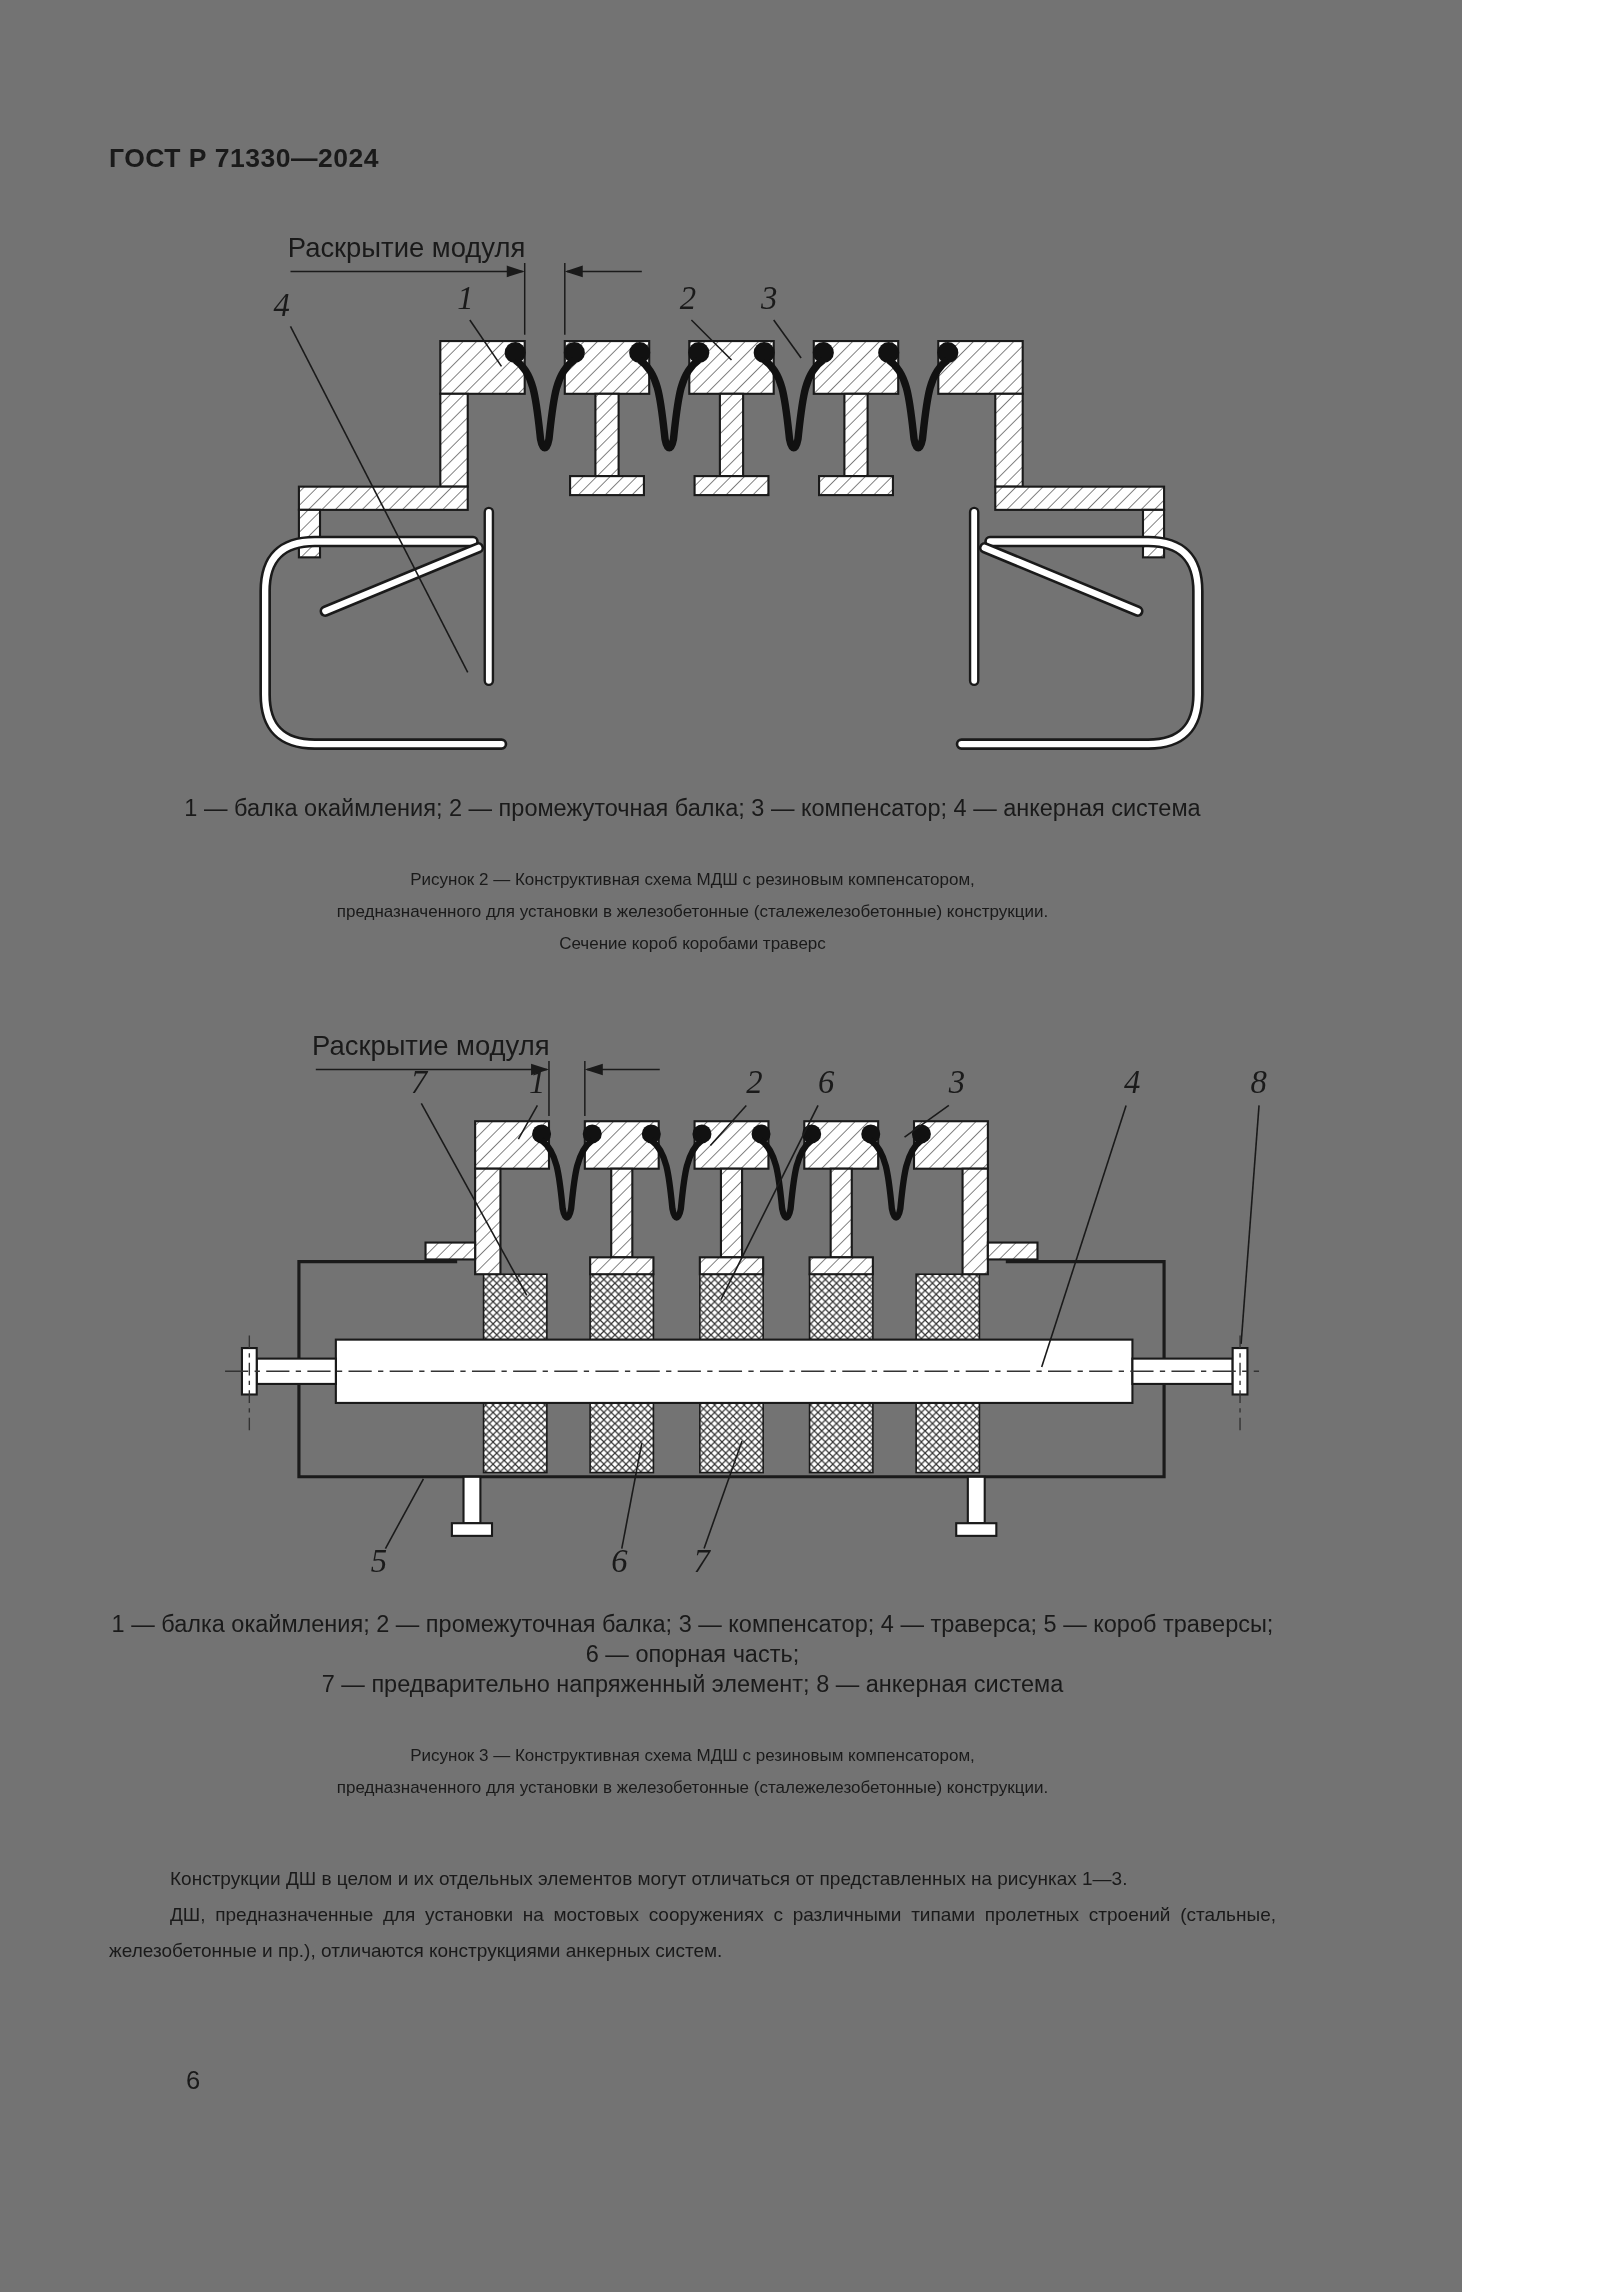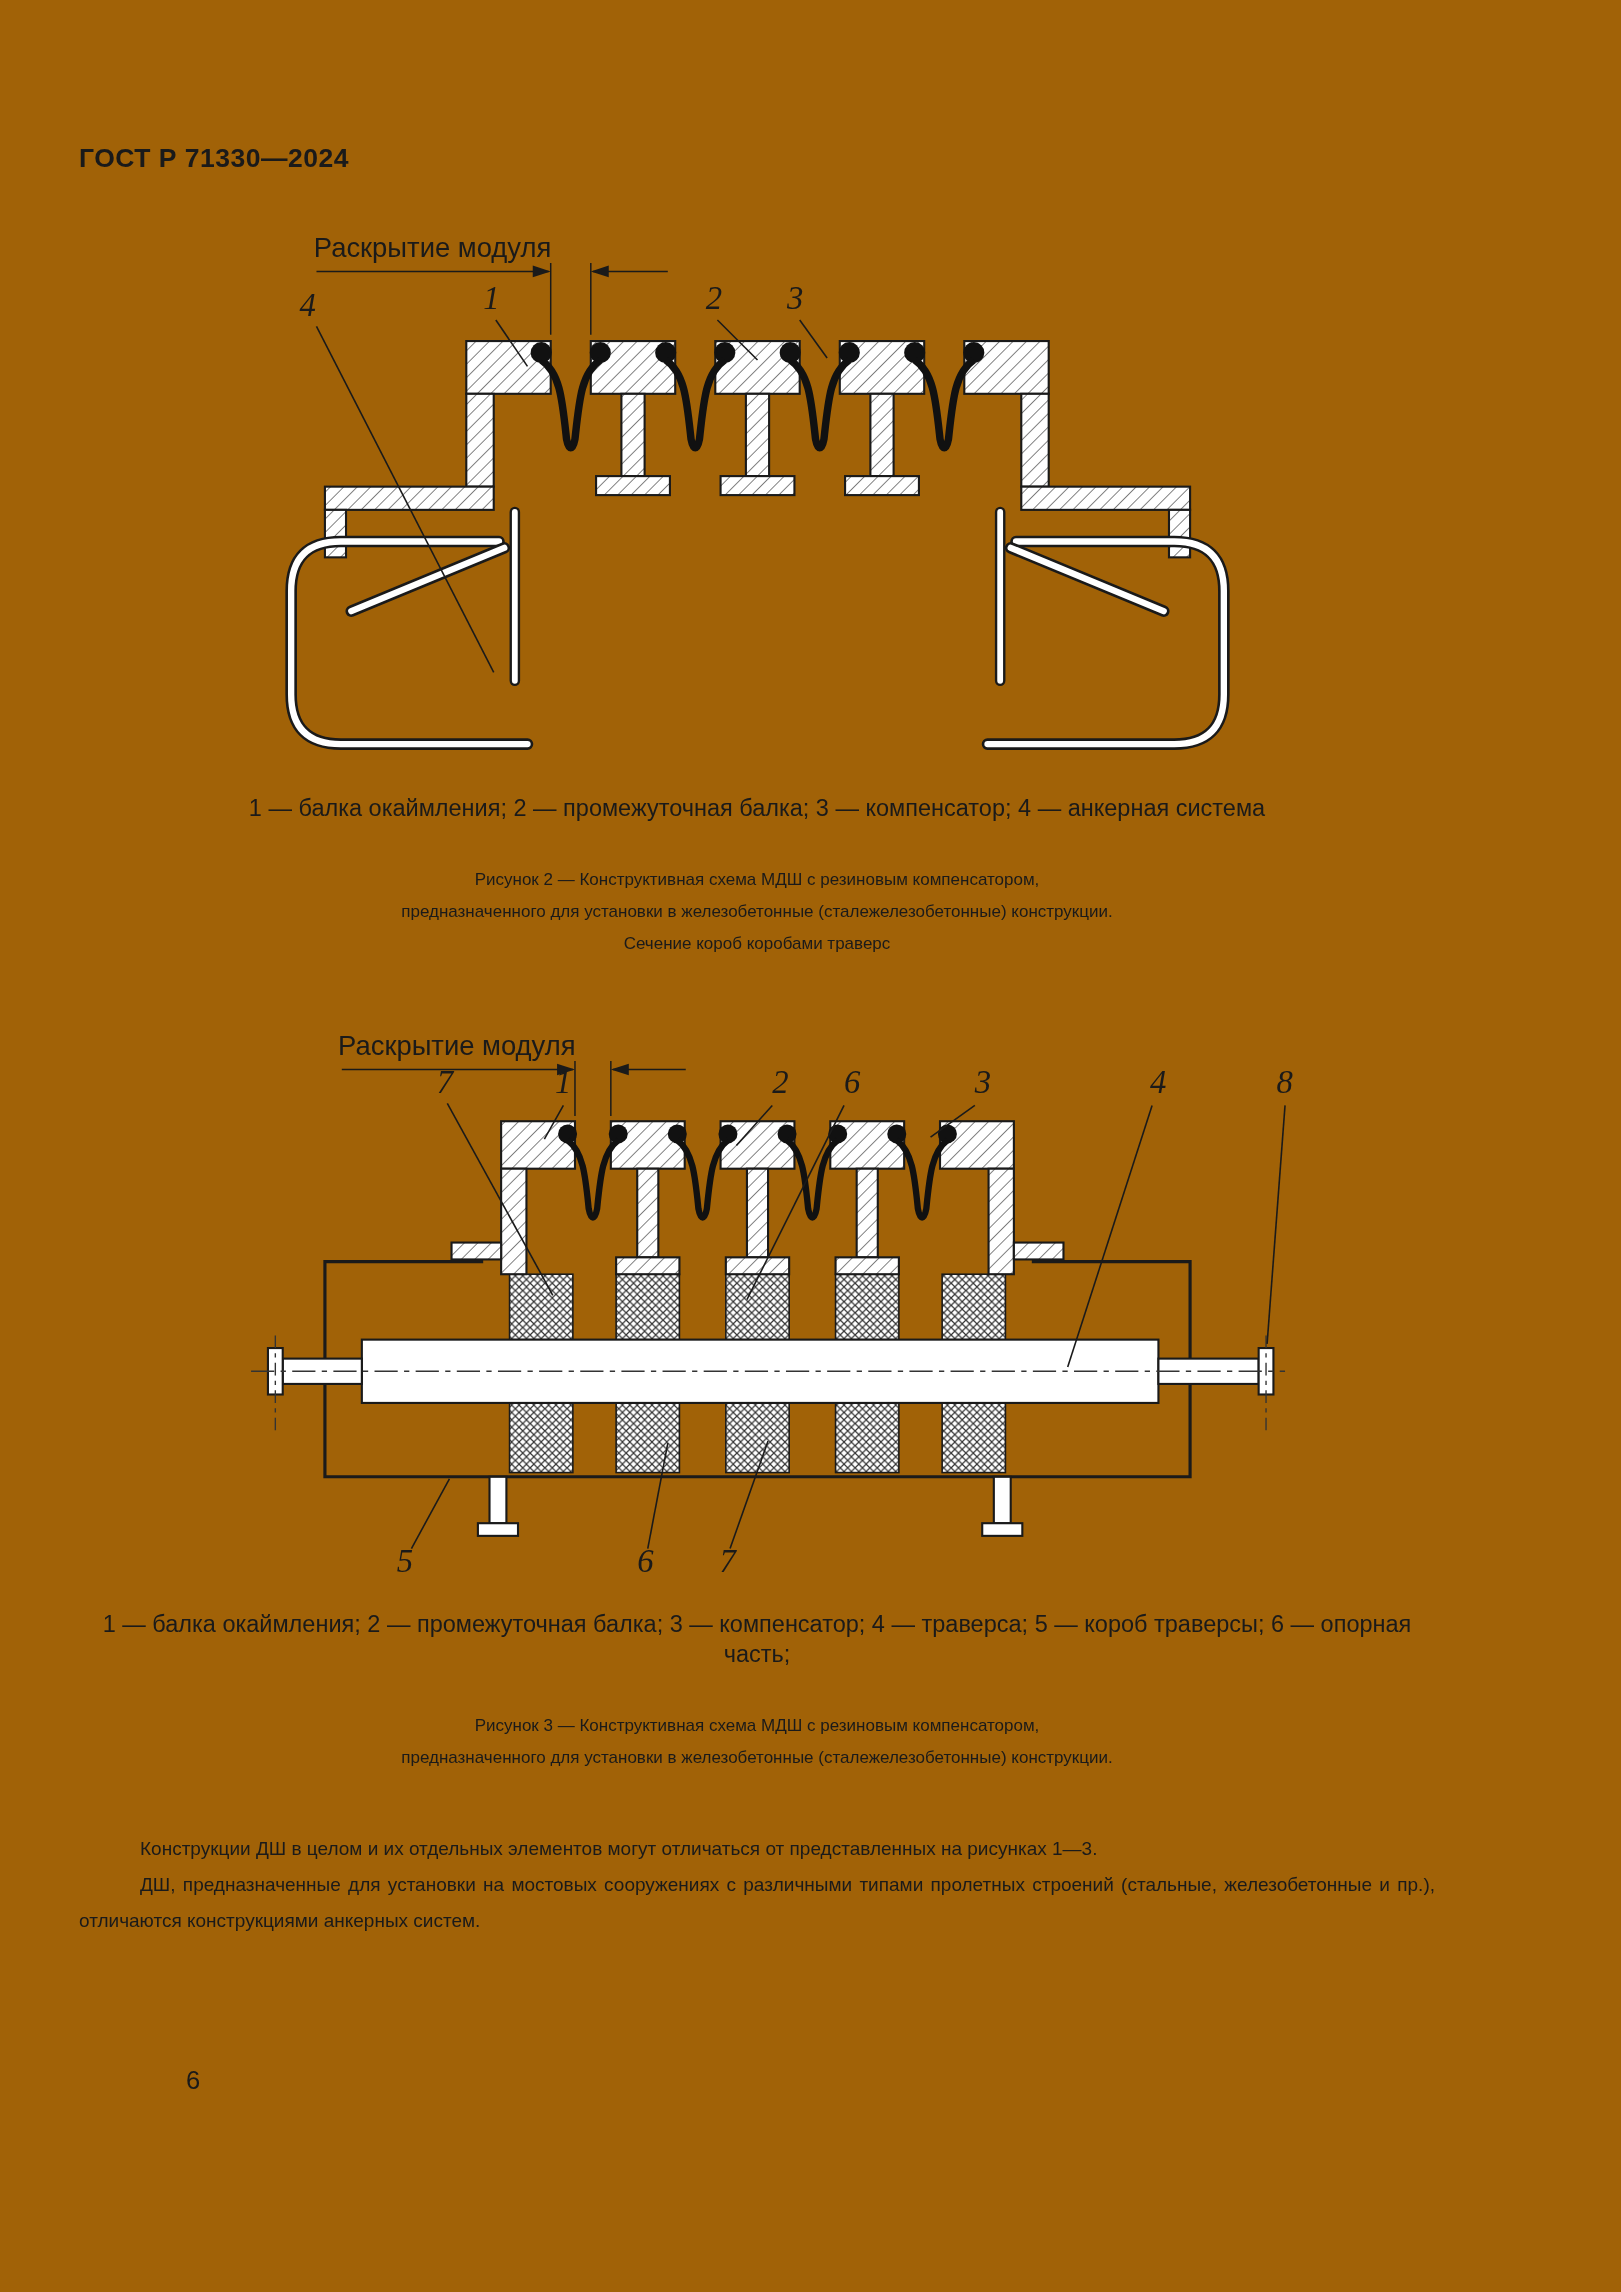--- a/index.html
+++ b/index.html
@@ -1,22 +1,22 @@
 <!DOCTYPE html>
 <html><head>
 <meta charset="utf-8">
 <style>
   * { margin:0; padding:0; box-sizing:border-box; }
   html, body { background:#ffffff; }
   body { width:1621px; font-family:"Liberation Sans", sans-serif; color:#1a1a1a; }
   .page {
     position:relative;
-    width:1621px; height:2293px;
-    background:#a16207;
-    padding:143px 186px 0 79px;
+    width:1462px; height:2293px;
+    background:#737373;
+    padding:143px 186px 0 109px;
   }
   .doc-header { font-size:26.5px; font-weight:bold; letter-spacing:0.5px; }
   .fig-wrap { text-align:center; }
   .fig2-wrap { margin-top:51px; }
   .fig3-wrap { margin-top:61px; }
   .fig-svg { width:1245px; height:auto; display:inline-block; }
   .dimlabel { font-family:"Liberation Sans", sans-serif; font-size:26px; fill:#1a1a1a; }
   .callout { font-family:"Liberation Serif", serif; font-style:italic; font-size:31px; fill:#1a1a1a; }
   .legend { text-align:center; font-size:23.5px; line-height:30px; margin-top:15px; }
   .caption { text-align:center; font-size:17px; line-height:32px; margin-top:41px; }
@@ -238,20 +238,21 @@
       <text class="callout" x="962" y="68">4</text>
       <text class="callout" x="1082" y="68">8</text>
       <text class="callout" x="248" y="522">5</text>
       <text class="callout" x="476" y="522">6</text>
       <text class="callout" x="554" y="522">7</text>
     </svg>
   </div>
 
   <div class="legend">
     <div>1 — балка окаймления; 2 — промежуточная балка; 3 — компенсатор; 4 — траверса; 5 — короб траверсы; 6 — опорная часть;</div>
+    <div>7 — предварительно напряженный элемент; 8 — анкерная система</div>
   </div>
 
   <div class="caption">
     <div>Рисунок 3 — Конструктивная схема МДШ с резиновым компенсатором,</div>
     <div>предназначенного для установки в железобетонные (сталежелезобетонные) конструкции.</div>
   </div>
 
   <div class="bodytext">
     <p>Конструкции ДШ в целом и их отдельных элементов могут отличаться от представленных на рисунках 1—3.</p>
     <p>ДШ, предназначенные для установки на мостовых сооружениях с различными типами пролетных строений (стальные, железобетонные и пр.), отличаются конструкциями анкерных систем.</p>

